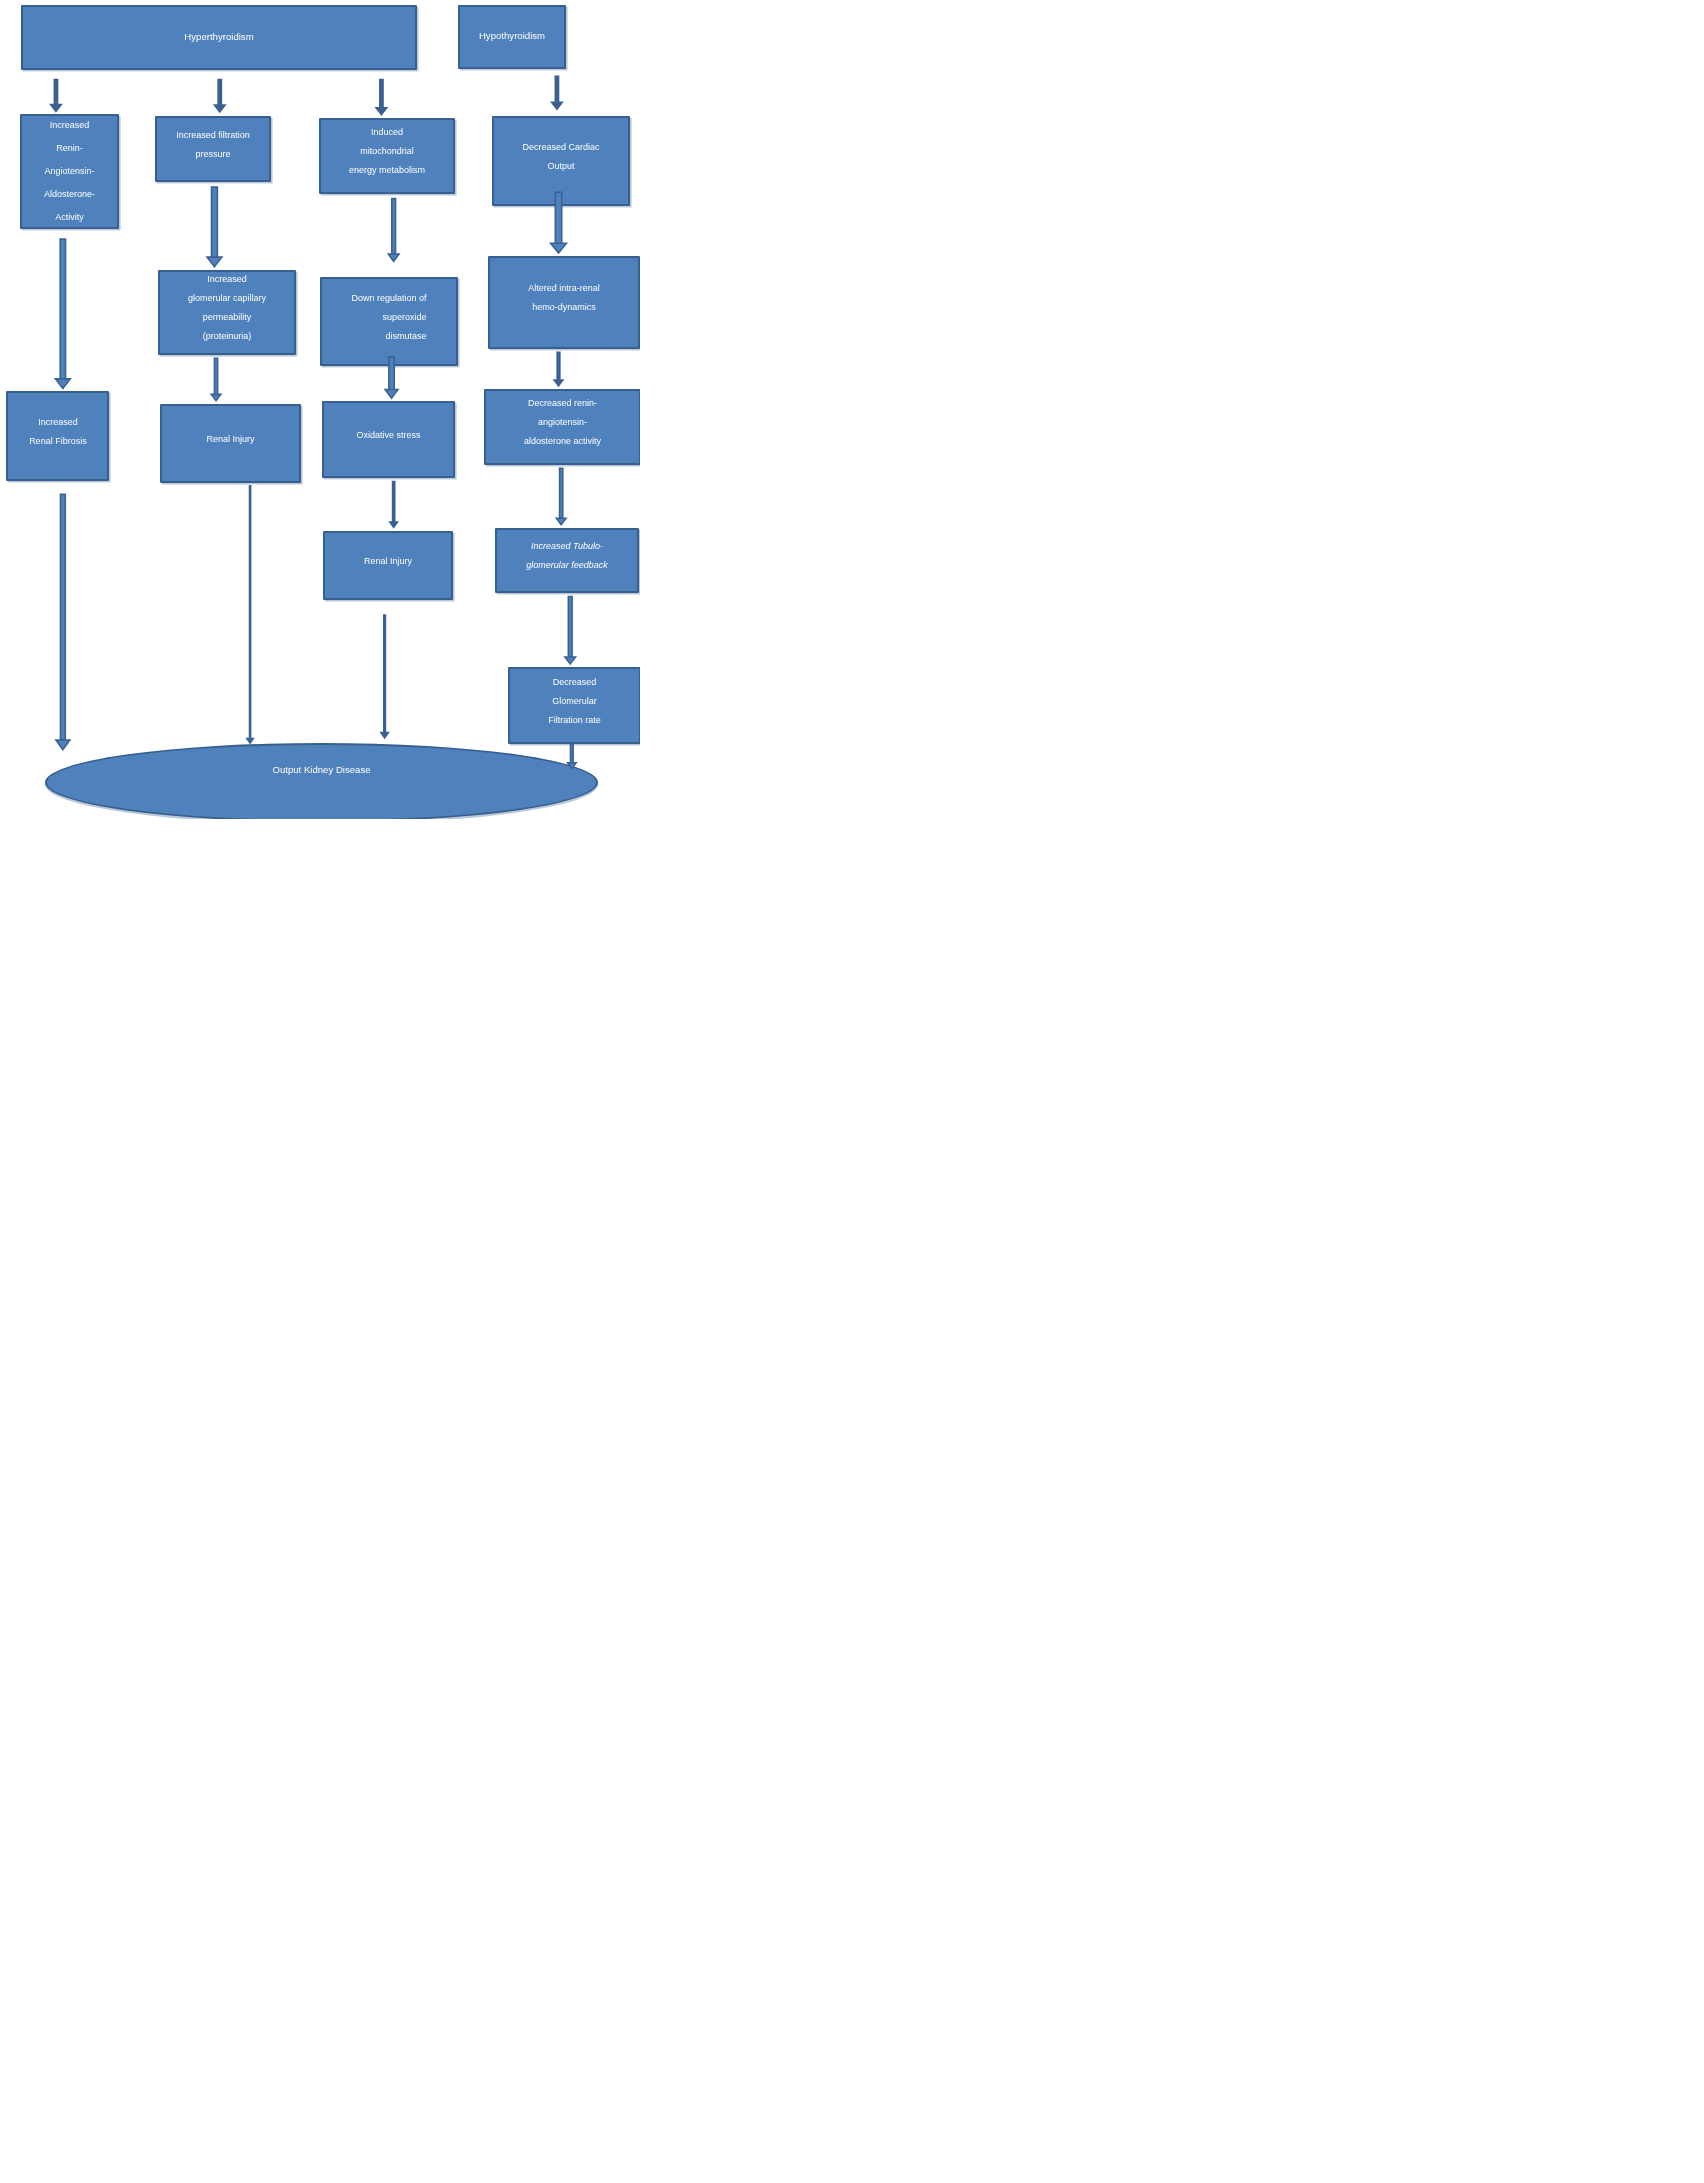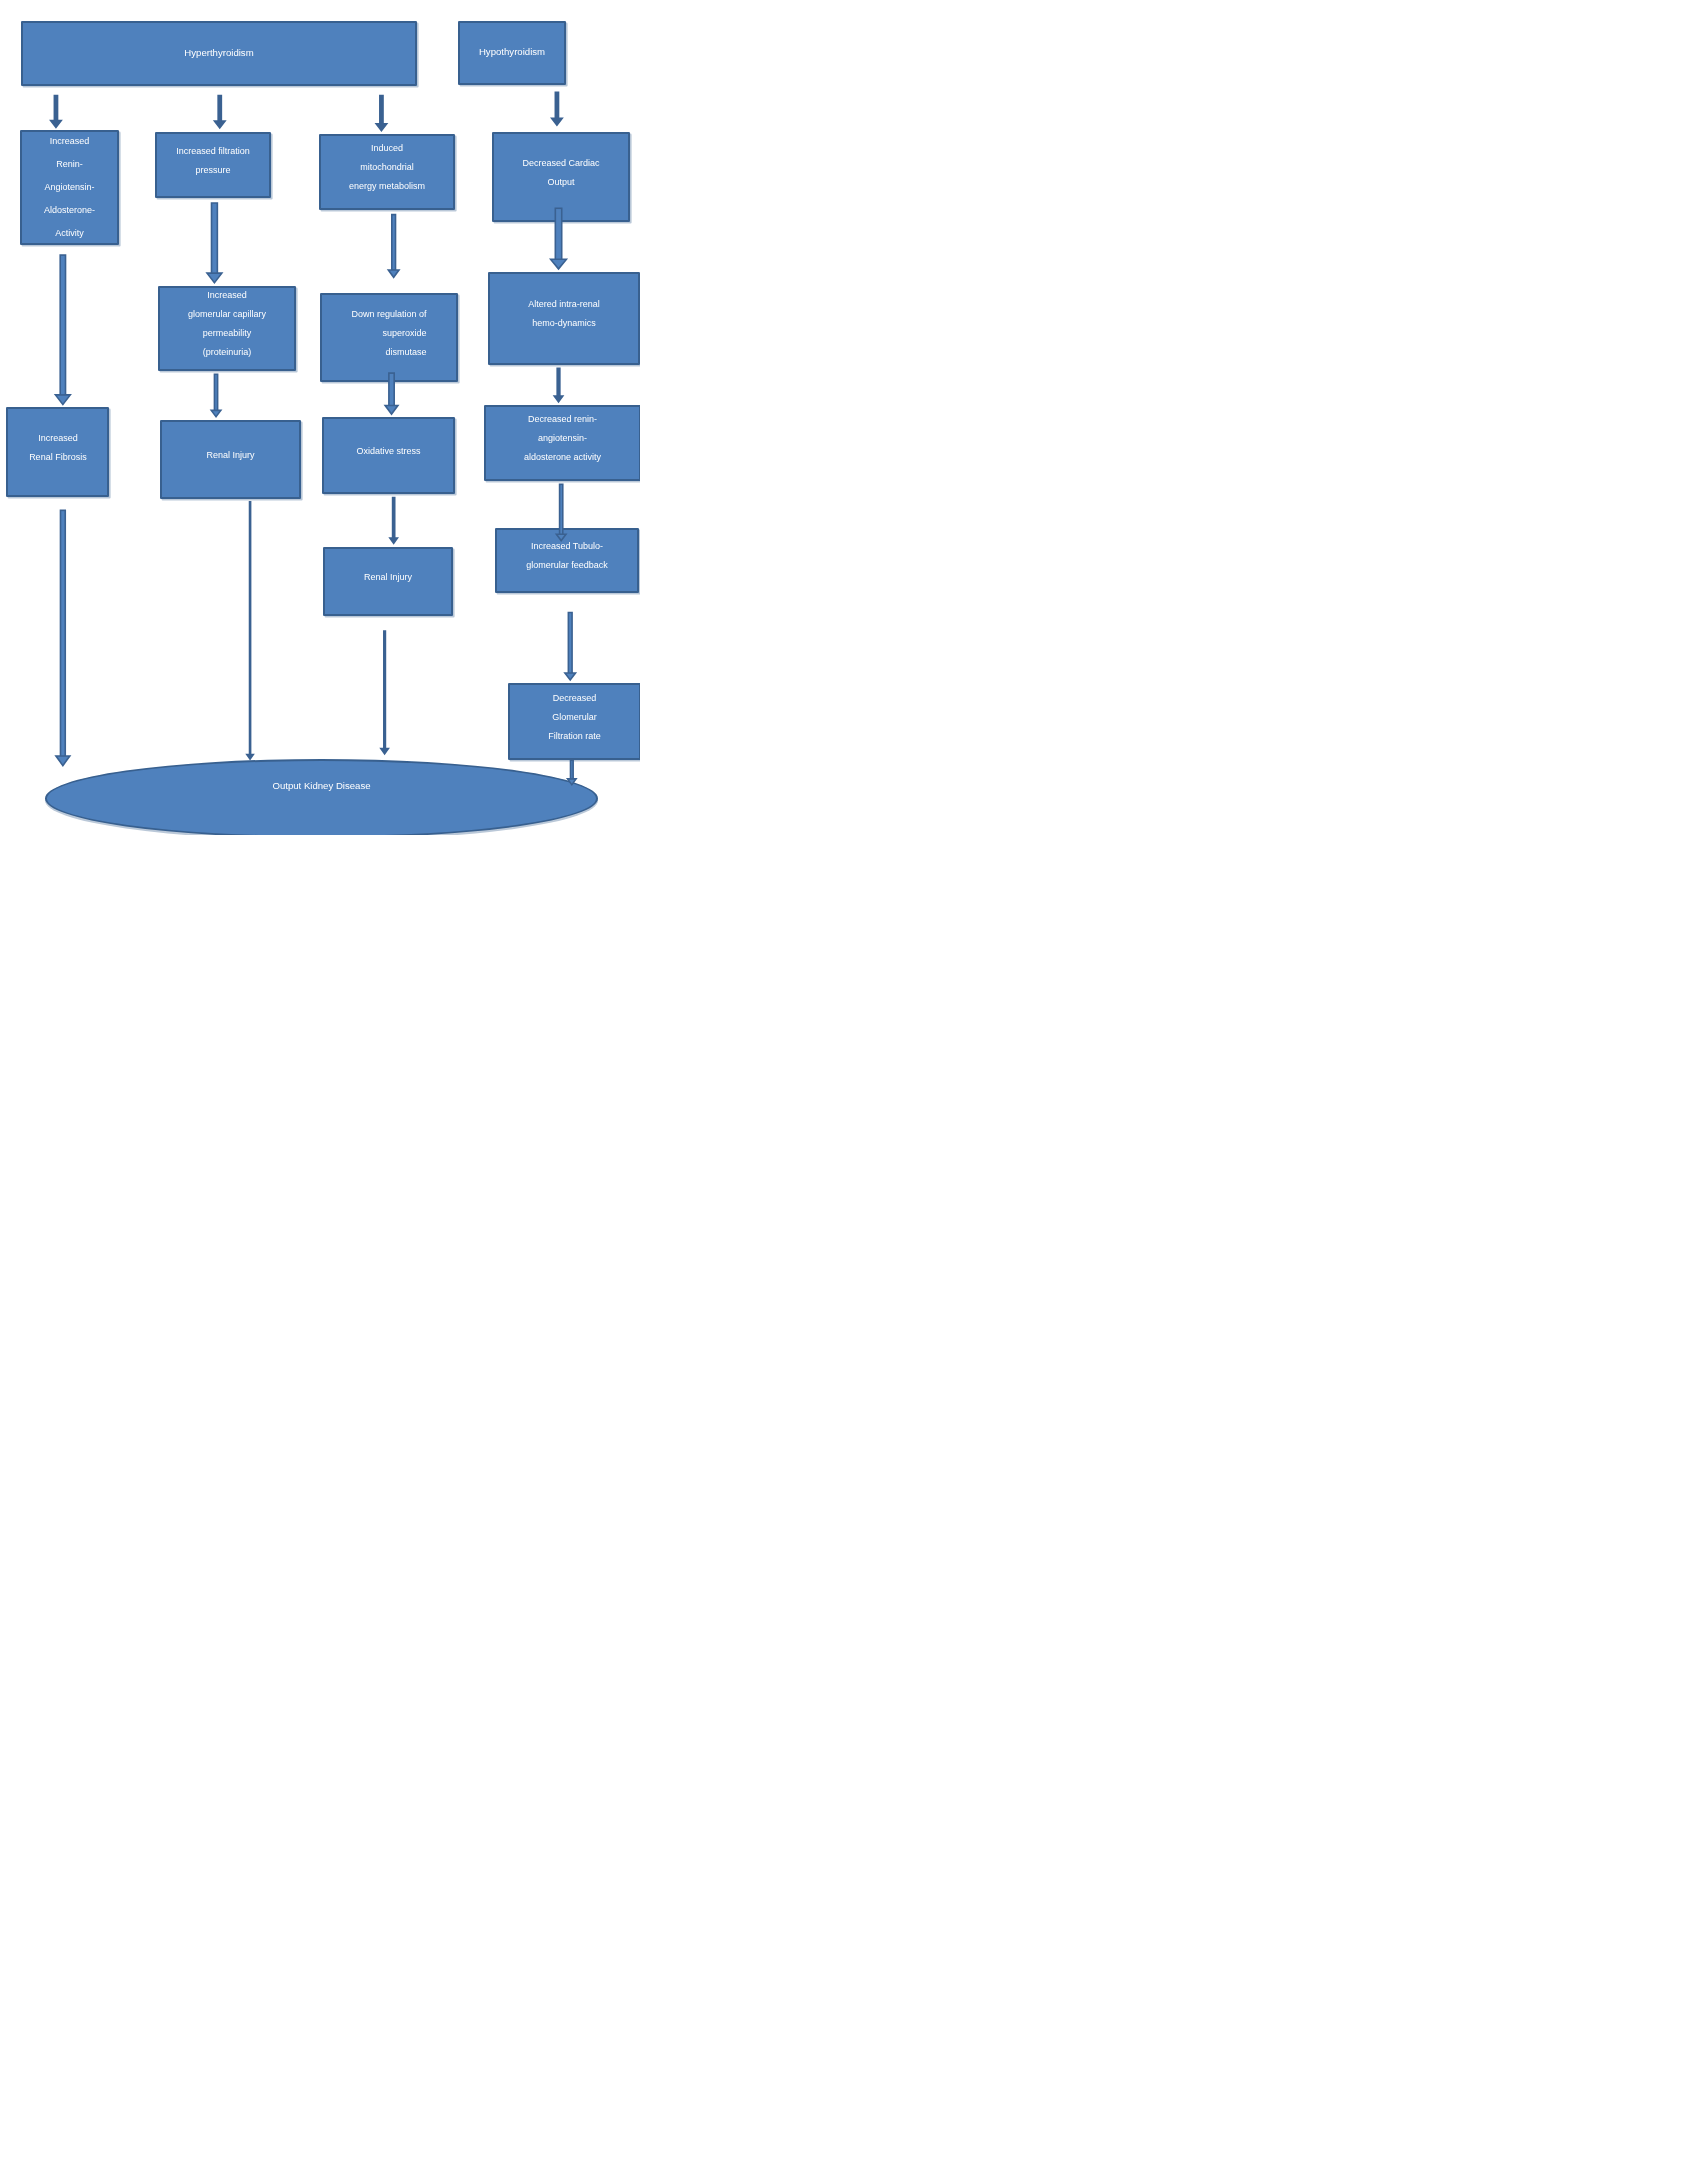--- a/index.html
+++ b/index.html
@@ -1,18 +1,18 @@
 <!DOCTYPE html>
 <html style="--node-fill: #4F81BD; --node-border: #38608F; --node-text: #FFFFFF;font-size:8.5px"><head>
 <meta charset="utf-8">
 <style>
   html,body{margin:0;padding:0;background:#ffffff;}
   .page{
     position:relative;width:640px;height:819px;background:#ffffff;
-    font-family:"Liberation Sans", sans-serif;overflow:hidden;margin-top:16px;
+    font-family:"Liberation Sans", sans-serif;overflow:hidden;
   }
   .box{
     position:absolute;box-sizing:border-box;
     background:var(--node-fill,#4F81BD);
     border:2.1px solid var(--node-border,#38608F);
     border-radius:1.1px;
     color:var(--node-text,#ffffff);
     display:flex;align-items:center;justify-content:center;text-align:center;
     font-size:9px;line-height:19px;
     padding:3.2px 5.3px 11.7px 5.3px;
@@ -100,21 +100,21 @@
   <div class="box" id="n-oxid" style="left:322px;top:401px;width:133px;height:77px;">
     <span>Oxidative stress</span>
   </div>
 
   <div class="box" id="n-decraas" style="left:484px;top:389px;width:157px;height:76px;">
     <span>Decreased renin-
 angiotensin-
 aldosterone activity</span>
   </div>
 
-  <div class="box" id="n-tubulo" style="left:495px;top:512px;width:144px;height:65px;">
+  <div class="box" id="n-tubulo" style="left:495px;top:528px;width:144px;height:65px;font-style:italic;">
     <span>Increased Tubulo-
 glomerular feedback</span>
   </div>
 
   <div class="box" id="n-renal2" style="left:323px;top:531px;width:130px;height:69px;">
     <span>Renal Injury</span>
   </div>
 
   <div class="box" id="n-gfr" style="left:508px;top:667px;width:133px;height:77px;">
     <span>Decreased

